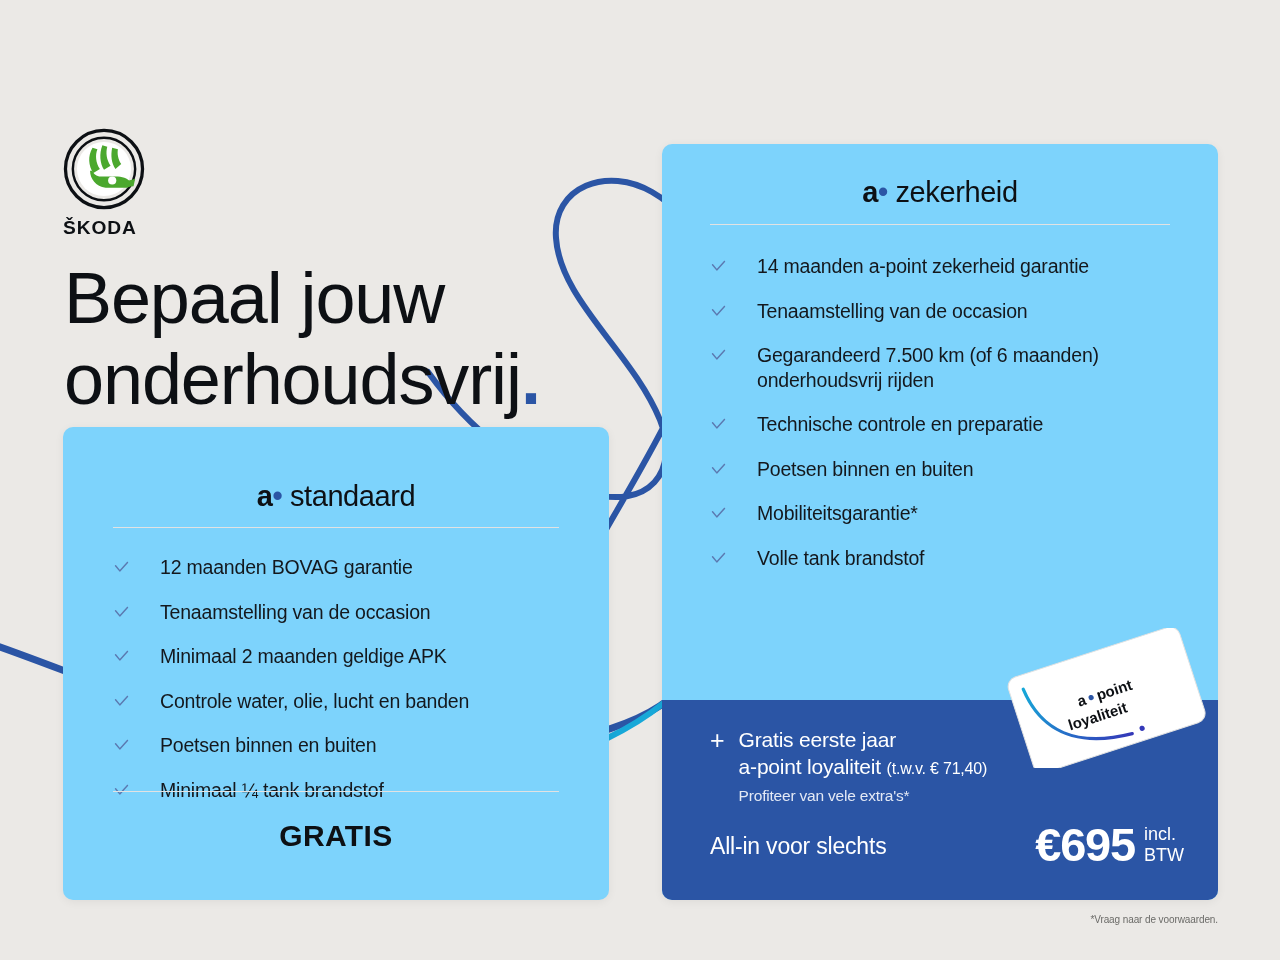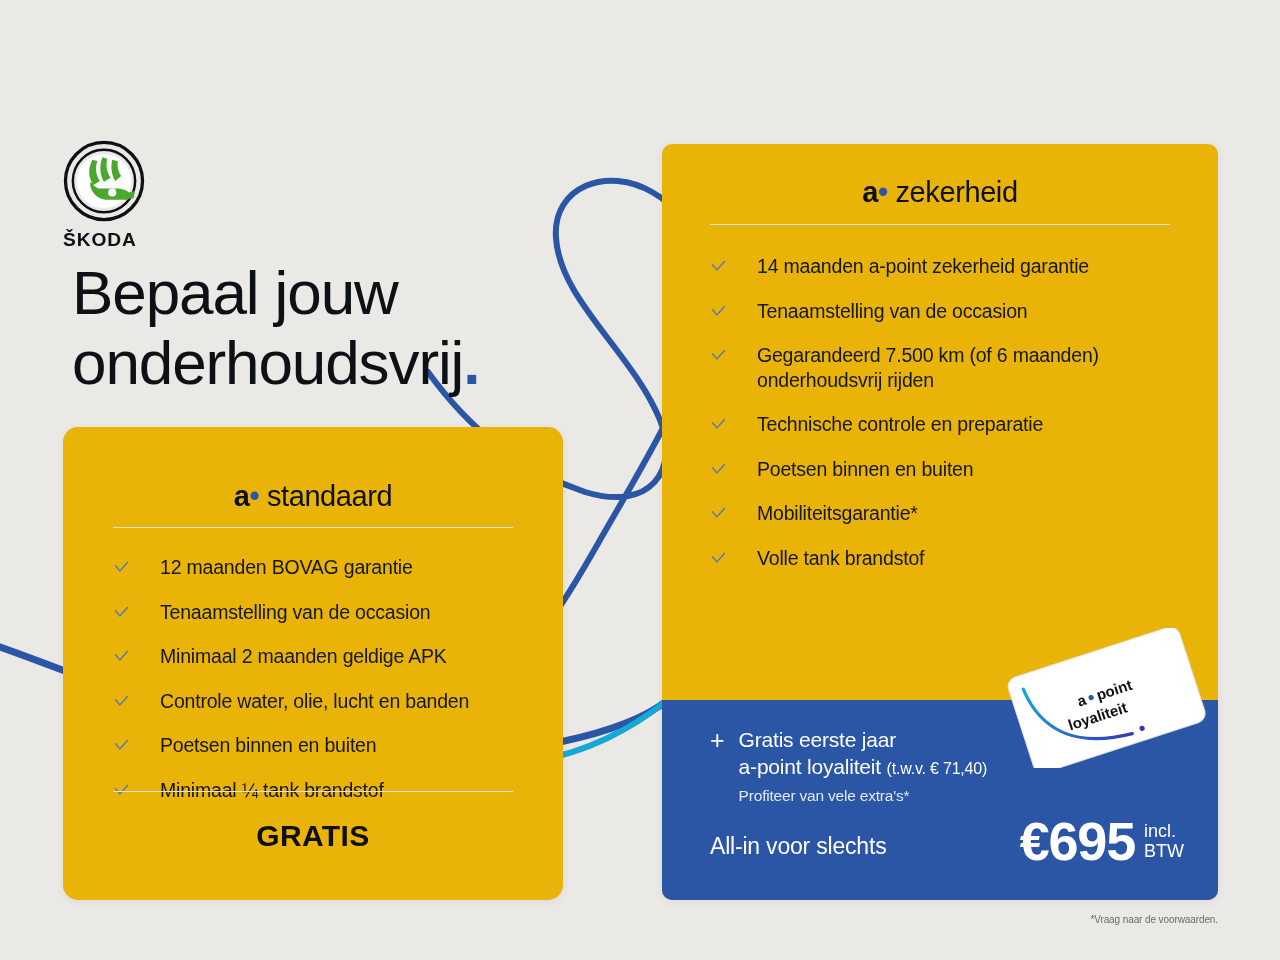--- a/index.html
+++ b/index.html
@@ -11,41 +11,41 @@
     overflow:hidden;
     position:relative;
   }
   .stage{position:absolute;left:0;top:0;width:1280px;height:960px;}
 
   
   .swoosh{position:absolute;left:0;top:0;width:1280px;height:960px;pointer-events:none;}
   .swoosh.behind{z-index:1;}
 
   
-  .brand{position:absolute;left:63px;top:140px;z-index:3;}
+  .brand{position:absolute;left:63px;top:128px;z-index:3;}
   .skoda-logo{width:82px;height:82px;display:block;}
   .skoda-word{margin-top:6px;width:92px;height:22px;display:block;}
 
   .headline{
-    position:absolute;left:72px;top:258px;z-index:3;
-    font-size:62px;line-height:1.13;
+    position:absolute;left:64px;top:258px;z-index:3;
+    font-size:72px;line-height:1.13;
     font-weight:400;letter-spacing:-1.1px;
     color:#0d1014;
     white-space:pre-line;
     max-width:600px;
   }
   .headline .dot{color:#2b55a5;font-weight:700;}
 
   
   .card{
-    position:absolute;background:#eab308;border-radius:10px;
+    position:absolute;background:#7dd3fc;border-radius:10px;
     box-shadow:0 2px 10px rgba(0,0,0,.06);
     z-index:4;
   }
-  .card-standaard{left:63px;top:427px;width:500px;height:473px;border-radius:15px;}
+  .card-standaard{left:63px;top:427px;width:546px;height:473px;}
   .card-zekerheid{left:662px;top:144px;width:556px;height:756px;overflow:hidden;}
 
   .card-title{
     text-align:center;font-size:29px;letter-spacing:-.4px;
     color:#0d1014;font-weight:400;
   }
   .card-title .a{font-weight:700;}
   .card-title .bdot{color:#2b55a5;font-weight:700;}
 
   .rule{height:1px;background:#e2e2e2;}
@@ -87,21 +87,21 @@
   .promo-sub{font-size:15.5px;margin-top:5px;color:#e3e9f5;}
 
   .allin{
     position:absolute;left:48px;bottom:40px;
     font-size:23px;letter-spacing:-.2px;color:#fff;
   }
   .pricebox{
     position:absolute;right:34px;bottom:32px;
     display:flex;align-items:center;gap:9px;
   }
-  .price-big{font-size:54px;font-weight:700;letter-spacing:-1.2px;line-height:1;}
+  .price-big{font-size:47px;font-weight:700;letter-spacing:-1.2px;line-height:1;}
   .price-note{font-size:18px;line-height:1.12;}
 
   
   .loyalty{
     position:absolute;left:1000px;top:628px;width:212px;height:140px;
     z-index:6;pointer-events:none;
   }
 
   .footnote{
     position:absolute;right:62px;top:914px;

